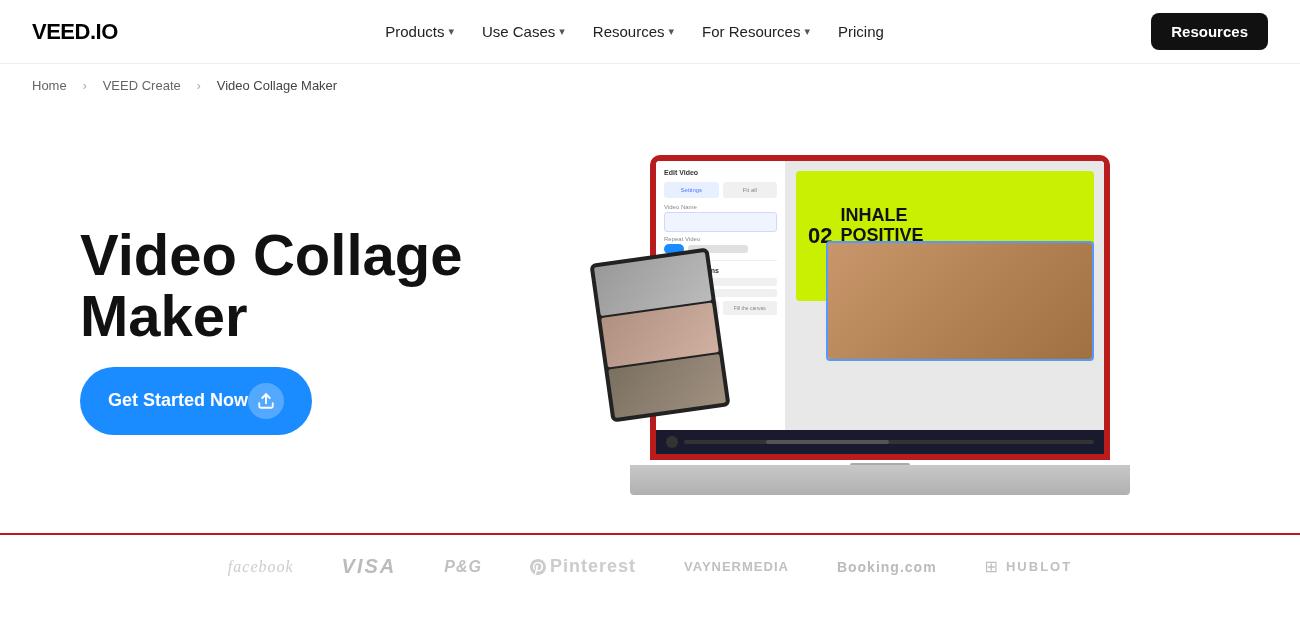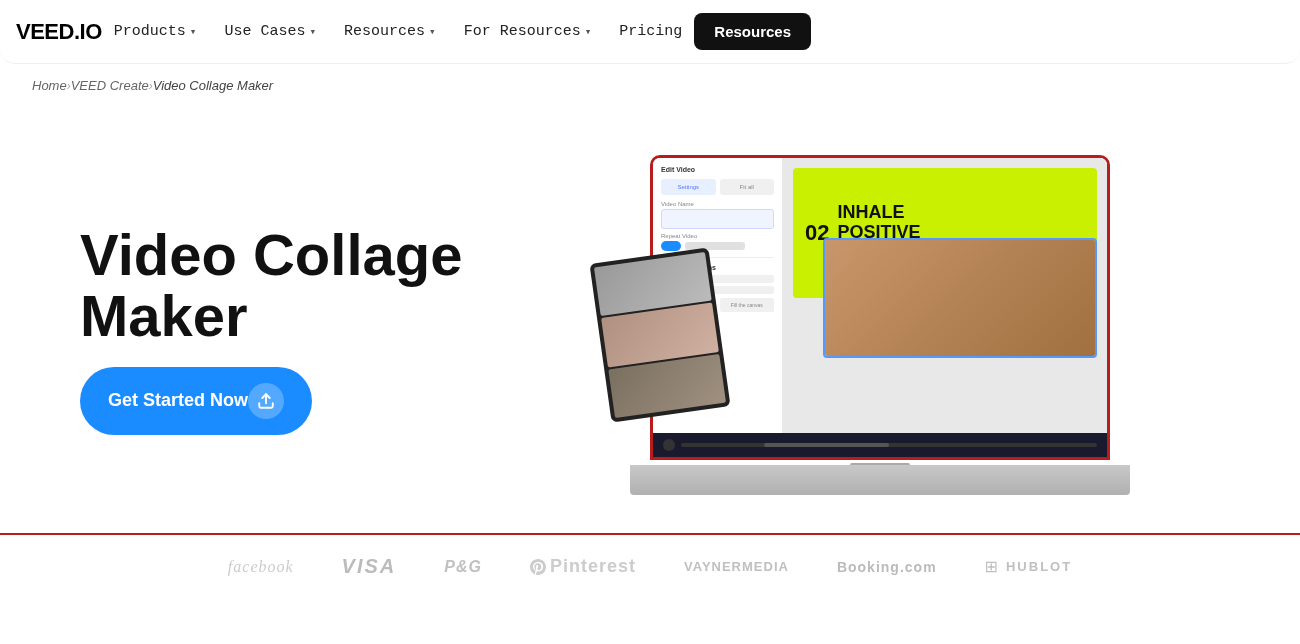--- a/index.html
+++ b/index.html
@@ -1,44 +1,44 @@
 <!DOCTYPE html>
 <html><head>
   <meta charset="utf-8">
   <style>
     * { margin: 0; padding: 0; box-sizing: border-box; }
     body { font-family: -apple-system, BlinkMacSystemFont, 'Segoe UI', sans-serif; background: #fff; width: 1300px; height: 644px; overflow: hidden; }
 
     
     nav {
-      display: flex; align-items: center; justify-content: flex-start;
-      padding: 0 16px; height: 64px; border-bottom: 1px solid #eee;
-      background: #fff; position: relative; z-index: 10; border-radius: 15px;
+      display: flex; align-items: center; justify-content: space-between;
+      padding: 0 32px; height: 64px; border-bottom: 1px solid #eee;
+      background: #fff; position: relative; z-index: 10;
     }
     .nav-logo {
       font-size: 22px; font-weight: 900; letter-spacing: -0.5px; color: #000;
     }
     .nav-links { display: flex; align-items: center; gap: 4px; }
     .nav-link {
       display: flex; align-items: center; gap: 4px;
       padding: 8px 12px; font-size: 15px; color: #222; cursor: pointer;
-      border-radius: 6px; user-select: none; font-family: Liberation Mono, monospace;
+      border-radius: 6px; user-select: none;
     }
     .nav-link .chevron { font-size: 11px; color: #555; }
     .nav-right { display: flex; align-items: center; gap: 16px; }
     .contact-sales { font-size: 15px; color: #222; cursor: pointer; padding: 8px 12px; }
     .dashboard-btn {
       background: #111; color: #fff; border: none; border-radius: 8px;
       padding: 10px 20px; font-size: 15px; font-weight: 600; cursor: pointer;
     }
 
     
     .breadcrumb {
-      display: flex; align-items: flex-end; gap: 0;
-      padding: 14px 32px; font-size: 13px; color: #666; font-style: italic;
+      display: flex; align-items: flex-end; gap: 16px;
+      padding: 14px 32px; font-size: 13px; color: #666;
     }
     .breadcrumb-sep { color: #aaa; font-size: 12px; }
     .breadcrumb-item { color: #666; cursor: pointer; }
     .breadcrumb-current { color: #444; }
 
     
     .hero {
       display: flex; align-items: center;
       padding: 30px 80px 0 80px;
       gap: 40px;
@@ -70,21 +70,21 @@
       flex: 1; display: flex; justify-content: center; align-items: center;
       position: relative; margin-top: -10px;
     }
 
     .laptop-wrapper {
       position: relative; width: 500px; height: 340px;
     }
     .laptop-screen {
       position: absolute; top: 0; left: 20px; right: 20px; bottom: 35px;
       background: #1a1a2e; border-radius: 10px 10px 0 0;
-      overflow: hidden; border: 3px solid #b91c1c;
+      overflow: hidden; border: 6px solid #b91c1c;
     }
     .laptop-screen-inner {
       width: 100%; height: 100%; background: #f0f0f0; position: relative; overflow: hidden;
     }
     
     .screen-header {
       height: 28px; background: #fff; border-bottom: 1px solid #ddd;
       display: flex; align-items: center; padding: 0 10px; gap: 8px;
     }
     .screen-dots { display: flex; gap: 4px; }

